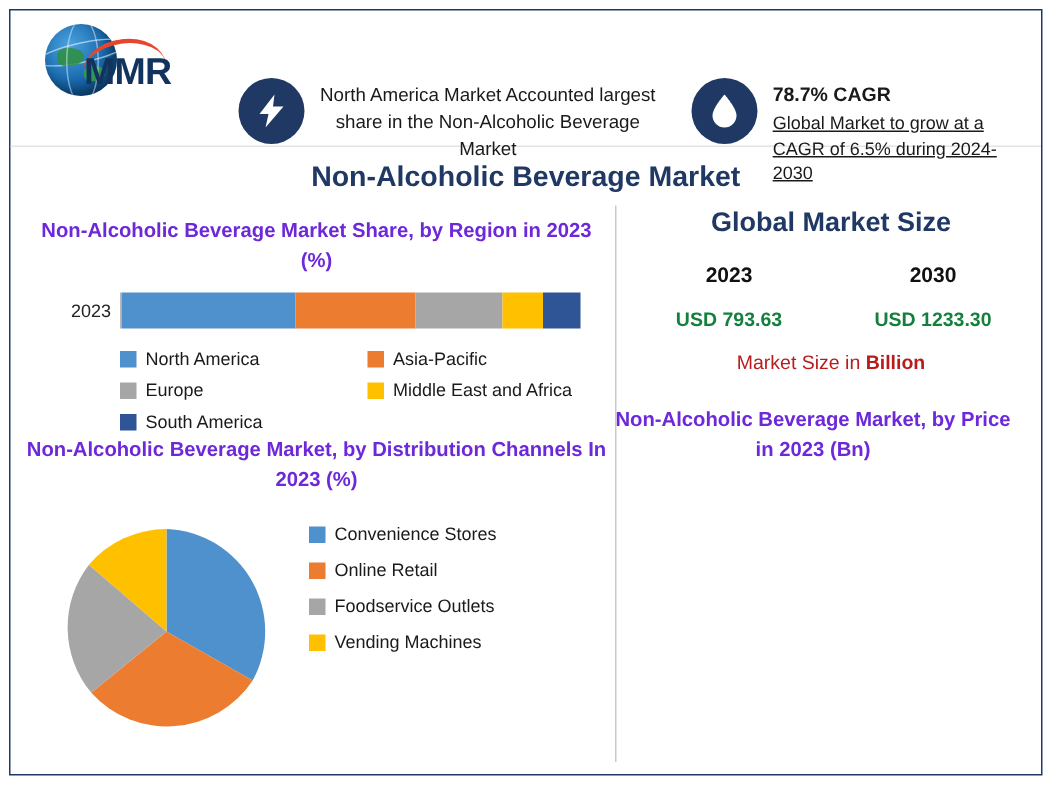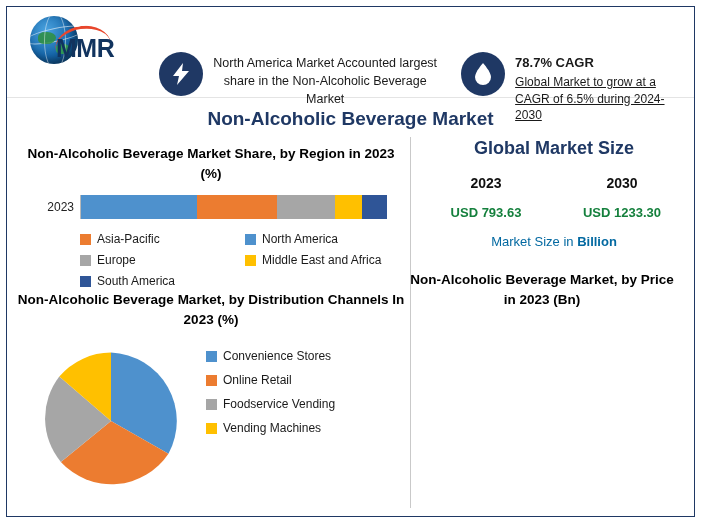--- a/index.html
+++ b/index.html
@@ -184,21 +184,21 @@
     top: 97px;
     width: 687px;
     height: 1px;
     background: #e4e4e4;
   }
 
   
   .blk-title {
     font-size: 13.5px;
     font-weight: bold;
-    color: #000000;
+    color: #6d28d9;
     text-align: center;
     line-height: 1.45;
   }
   #share-block {
     position: absolute;
     left: 16px;
     top: 144px;
     width: 390px;
   }
   .stack-row {
@@ -300,21 +300,21 @@
   }
   .ms-val {
     font-size: 13px;
     font-weight: bold;
     color: #15803d;
     margin-top: 14px;
   }
   .ms-note {
     margin-top: 14px;
     font-size: 13px;
-    color: #0369a1;
+    color: #b91c1c;
   }
   .ms-note b { font-weight: bold; }
 
   
   #price-block {
     position: absolute;
     left: 404px;
     top: 270px;
     width: 276px;
   }
@@ -398,26 +398,26 @@
       <div class="stack-bar">
         <div class="stack-seg" style="width:38%;background:#4e91cd;"></div>
         <div class="stack-seg" style="width:26%;background:#ec7c30;"></div>
         <div class="stack-seg" style="width:19%;background:#a6a6a6;"></div>
         <div class="stack-seg" style="width:9%;background:#ffc000;"></div>
         <div class="stack-seg" style="width:8%;background:#2f5597;"></div>
       </div>
     </div>
     <div class="legend">
       <div class="legend-item">
+        <span class="legend-swatch" style="background:#4e91cd;"></span>
+        <span class="legend-label">North America</span>
+      </div>
+      <div class="legend-item">
         <span class="legend-swatch" style="background:#ec7c30;"></span>
         <span class="legend-label">Asia-Pacific</span>
-      </div>
-      <div class="legend-item">
-        <span class="legend-swatch" style="background:#4e91cd;"></span>
-        <span class="legend-label">North America</span>
       </div>
       <div class="legend-item">
         <span class="legend-swatch" style="background:#a6a6a6;"></span>
         <span class="legend-label">Europe</span>
       </div>
       <div class="legend-item">
         <span class="legend-swatch" style="background:#ffc000;"></span>
         <span class="legend-label">Middle East and Africa</span>
       </div>
       <div class="legend-item">
@@ -446,21 +446,21 @@
         <div class="legend-item">
           <span class="legend-swatch" style="background:#4e91cd;"></span>
           <span class="legend-label">Convenience Stores</span>
         </div>
         <div class="legend-item">
           <span class="legend-swatch" style="background:#ec7c30;"></span>
           <span class="legend-label">Online Retail</span>
         </div>
         <div class="legend-item">
           <span class="legend-swatch" style="background:#a6a6a6;"></span>
-          <span class="legend-label">Foodservice Vending</span>
+          <span class="legend-label">Foodservice Outlets</span>
         </div>
         <div class="legend-item">
           <span class="legend-swatch" style="background:#ffc000;"></span>
           <span class="legend-label">Vending Machines</span>
         </div>
       </div>
     </div>
   </div>
 
   <div id="market-size">

